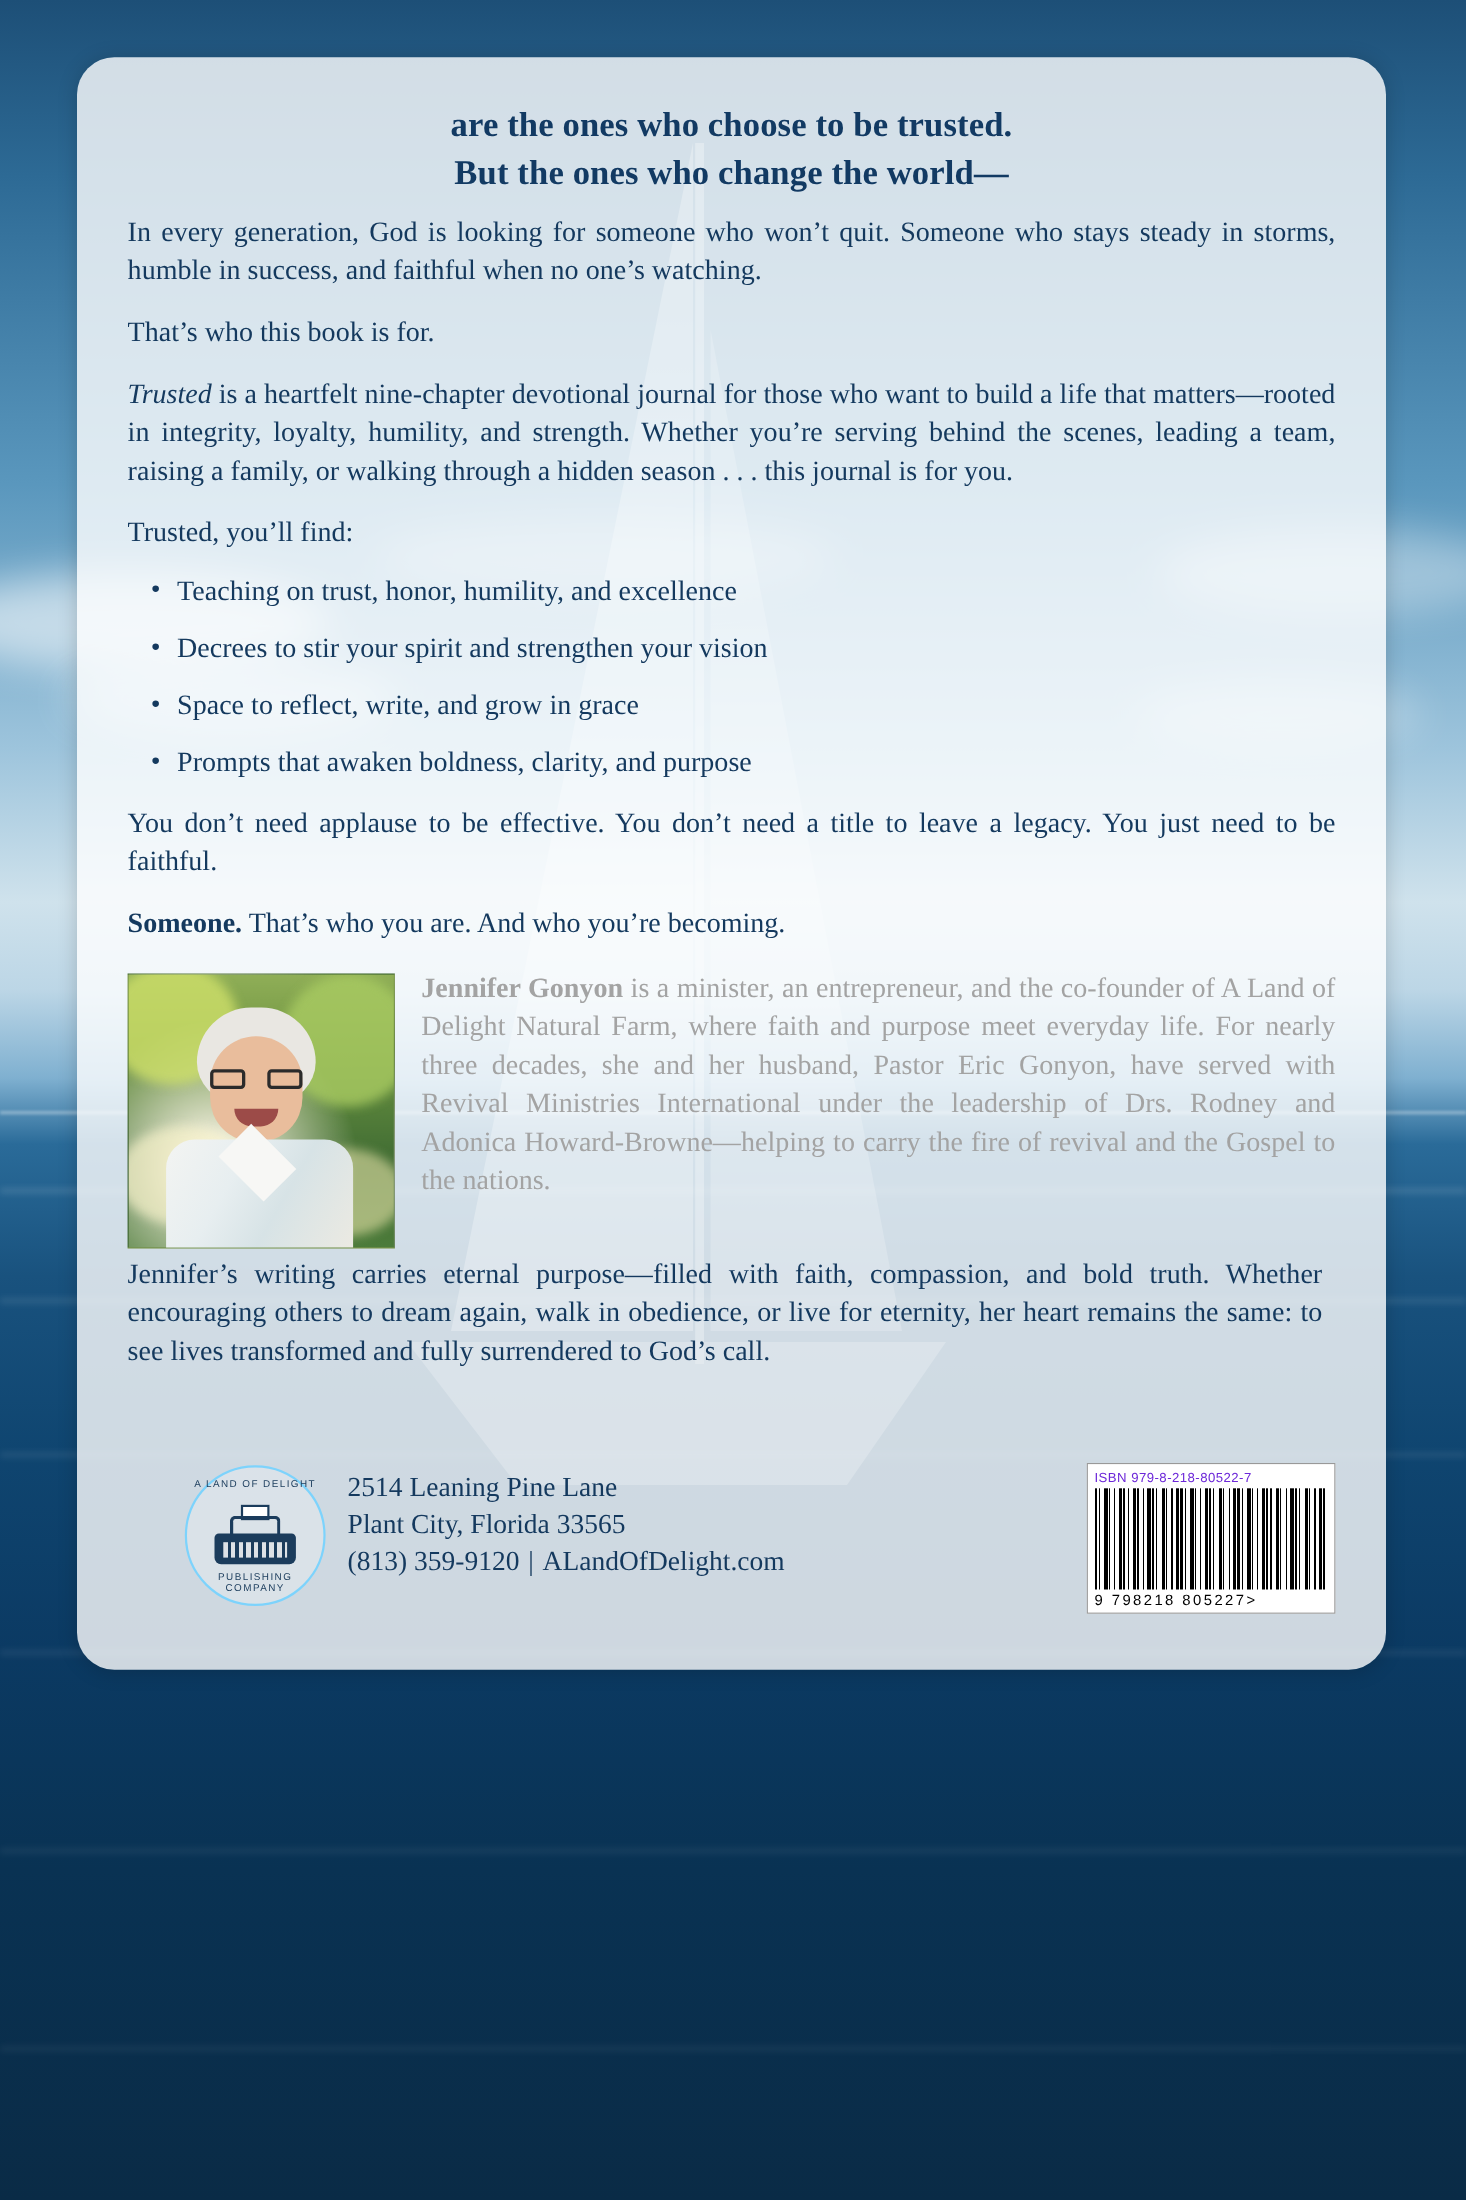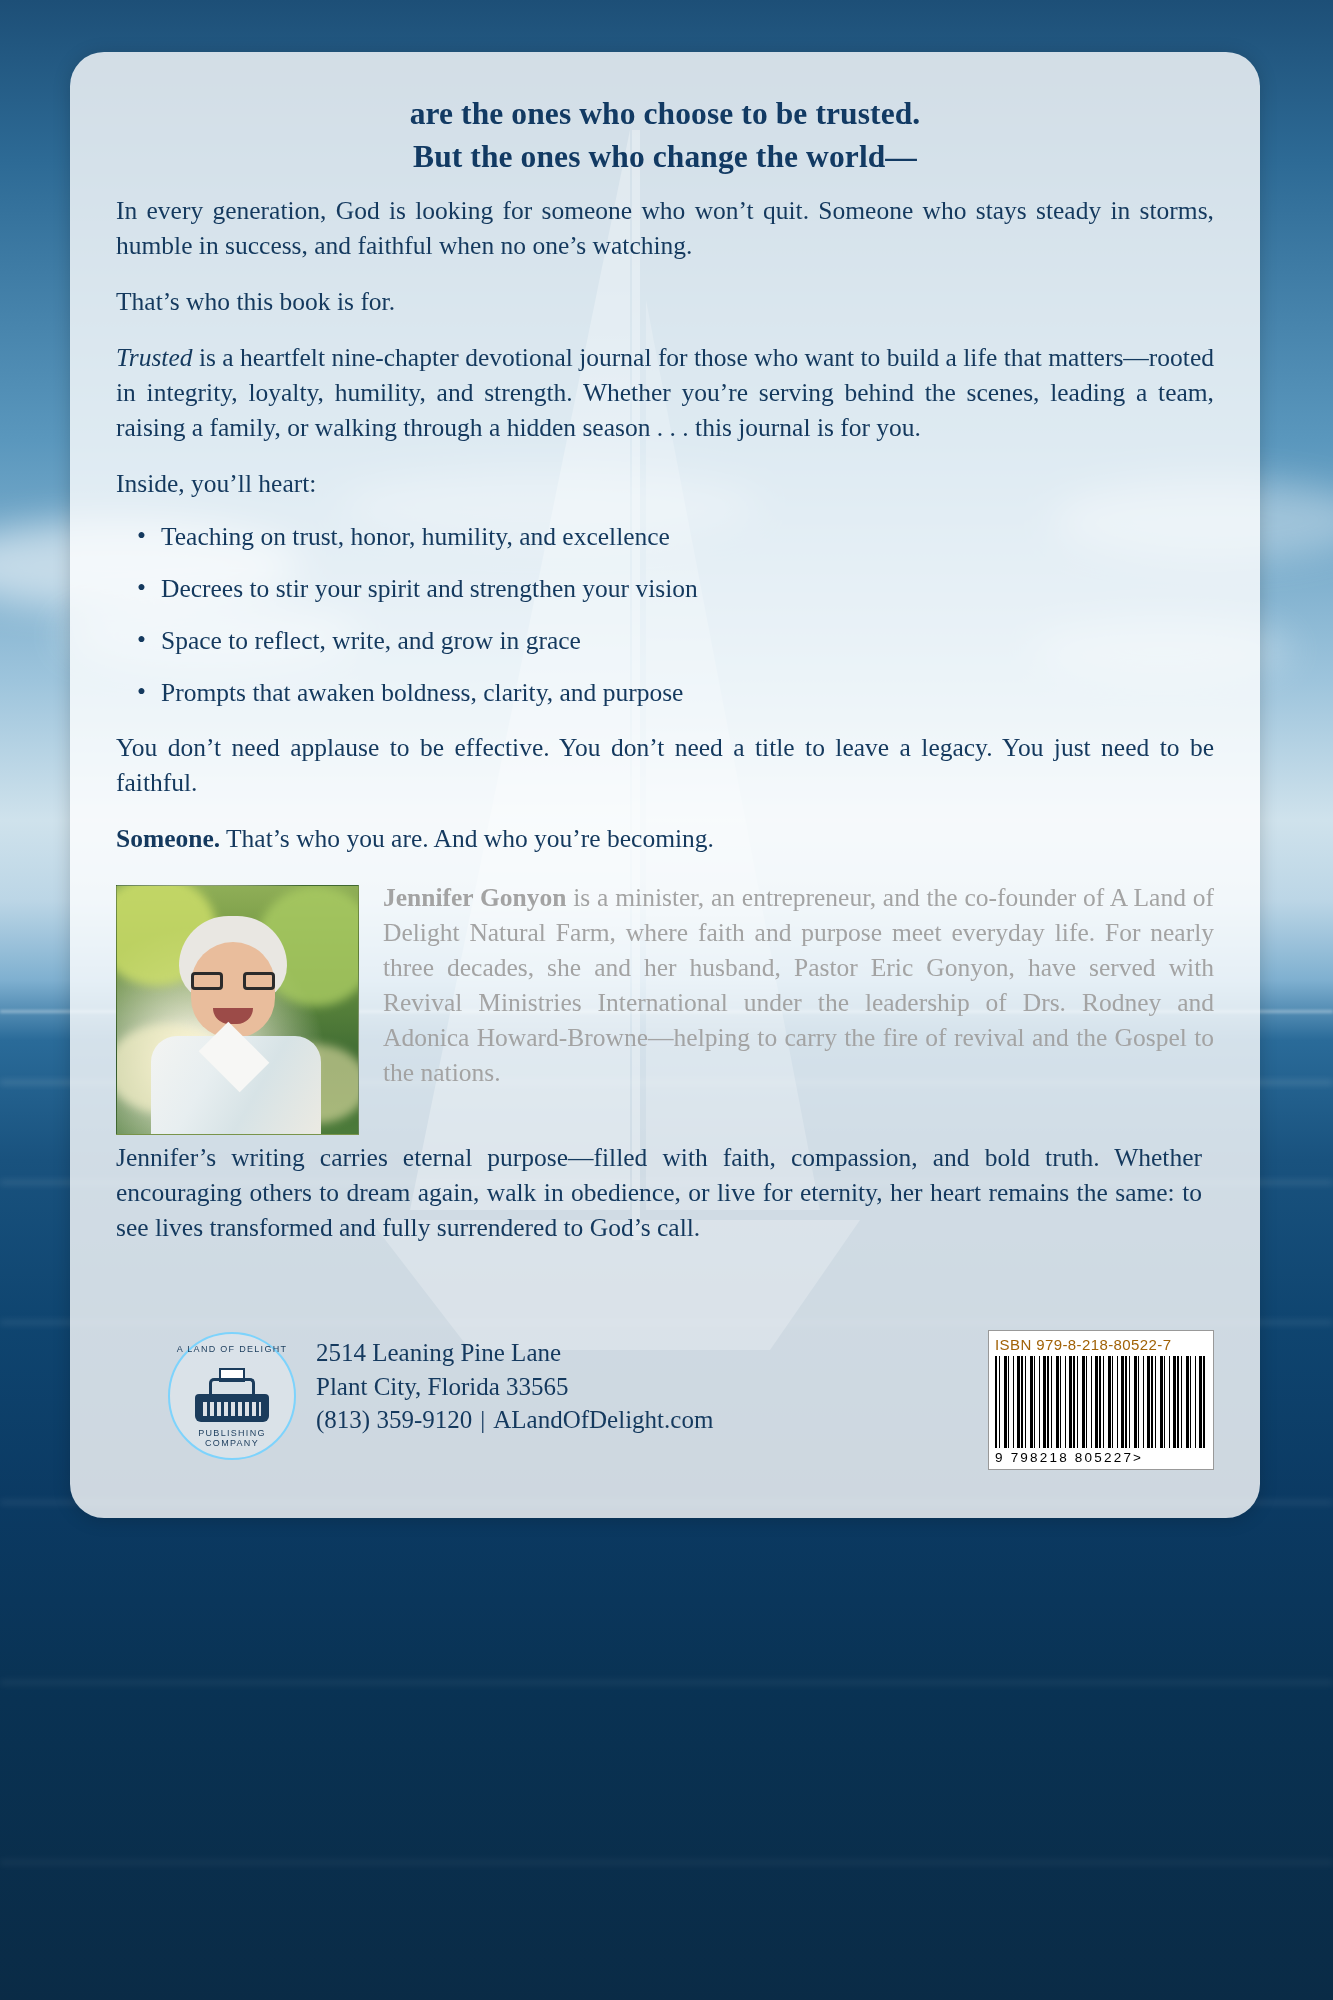--- a/index.html
+++ b/index.html
@@ -312,22 +312,22 @@
     right: 0;
     top: 6px;
     width: 226px;
     background: #ffffff;
     border: 1px solid #999;
     box-sizing: border-box;
     padding: 5px 6px 4px 6px;
   }
   .isbn-line {
     font-family: "Liberation Sans", sans-serif;
-    font-size: 15px;
-    color: #a16207;
+    font-size: 12px;
+    color: #6d28d9;
     letter-spacing: .4px;
     margin-bottom: 3px;
     white-space: nowrap;
   }
   .bars {
     height: 92px;
     background:
       repeating-linear-gradient(to right,
         #000 0 2px, #fff 2px 4px, #000 4px 5px, #fff 5px 9px,
         #000 9px 12px, #fff 12px 13px, #000 13px 14px, #fff 14px 18px,
@@ -376,21 +376,21 @@
         <div>are the ones who choose to be trusted.</div>
         <div>But the ones who change the world—</div>
       </div>
 
       <p class="body">In every generation, God is looking for someone who won’t quit. Someone who stays steady in storms, humble in success, and faithful when no one’s watching.</p>
 
       <p class="body">That’s who this book is for.</p>
 
       <p class="body"><span class="ital">Trusted</span><span> is a heartfelt nine-chapter devotional journal for those who want to build a life that matters—rooted in integrity, loyalty, humility, and strength. Whether you’re serving behind the scenes, leading a team, raising a family, or walking through a hidden season . . . this journal is for you.</span></p>
 
-      <p class="body inside-label">Inside, you’ll heart:</p>
+      <p class="body inside-label">Trusted, you’ll find:</p>
       <ul class="bullets">
         <li>Teaching on trust, honor, humility, and excellence</li>
         <li>Decrees to stir your spirit and strengthen your vision</li>
         <li>Space to reflect, write, and grow in grace</li>
         <li>Prompts that awaken boldness, clarity, and purpose</li>
       </ul>
 
       <p class="body">You don’t need applause to be effective. You don’t need a title to leave a legacy. You just need to be faithful.</p>
 
       <p class="body"><span class="bold">Someone.</span><span> That’s who you are. And who you’re becoming.</span></p>

